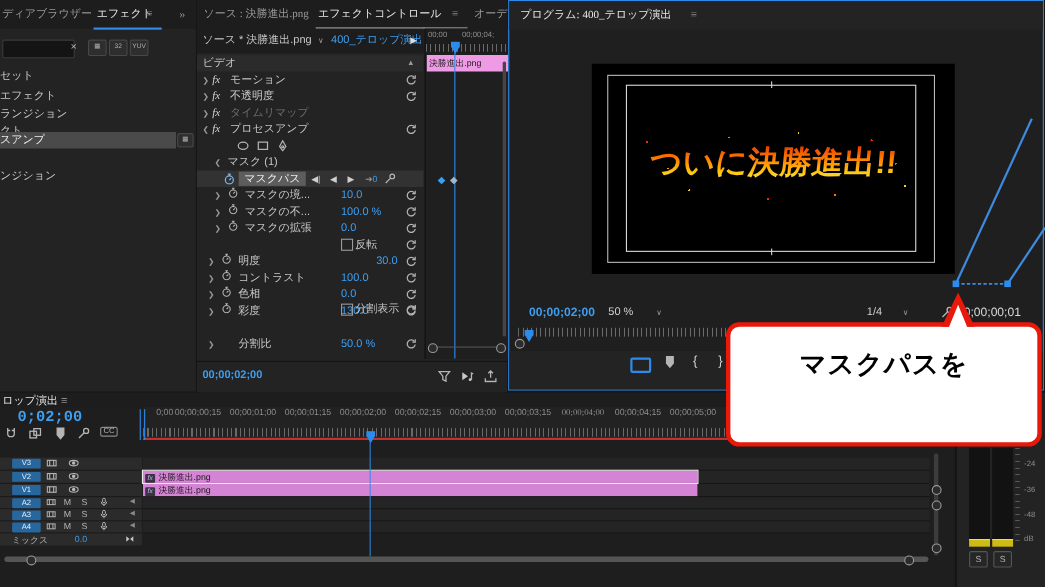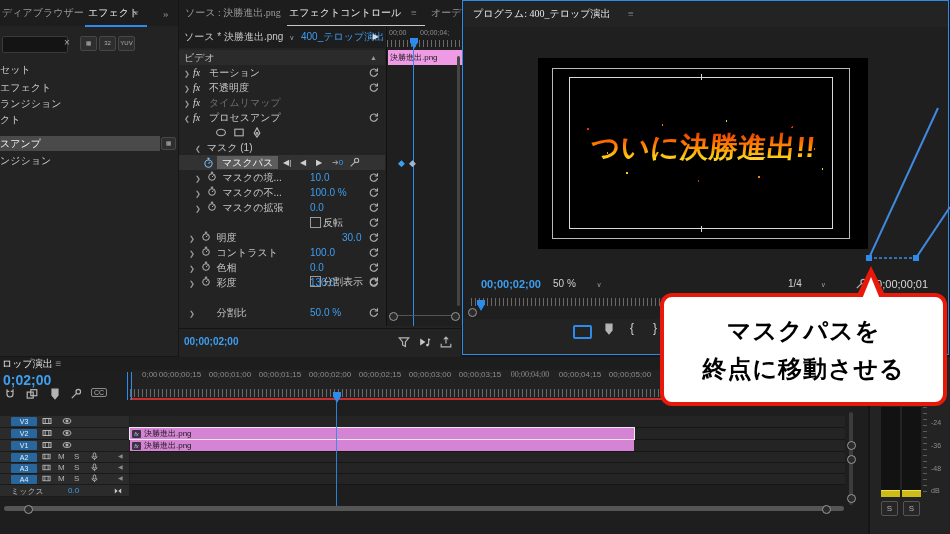--- a/index.html
+++ b/index.html
@@ -127,21 +127,21 @@
     <input class="ab" style="left: 2px; top: 36px; width: 60px; height: 13px; background: rgb(20, 20, 20); border: 1px solid rgb(58, 58, 58); border-radius: 2px;">
     <span class="ab" style="left:64px;top:37px;color:#aaa;">×</span>
     <span class="badge" style="left:80px;top:36px;">▦</span>
     <span class="badge" style="left:99px;top:36px;">32</span>
     <span class="badge" style="left:118px;top:36px;">YUV</span>
 
     <div class="row" style="top:62px;">セット</div>
     <div class="row" style="top:80px;">エフェクト</div>
     <div class="row" style="top:96px;">ランジション</div>
     <div class="row" style="top:112px;">クト</div>
-    <div class="row" style="top:136px;width:160px;background:#4a4a4a;color:#f0f0f0;">
+    <div class="row" style="top:120px;width:160px;background:#4a4a4a;color:#f0f0f0;">
       <span>スアンプ</span>
       <span class="badge" style="left:161px;top:1px;width:13px;height:11px;line-height:11px;">▦</span>
     </div>
     <div class="row" style="top:153px;">ンジション</div>
   </div>
 
   <div class="panel" style="left:179px;top:0;width:282px;height:356px;">
     <div class="tabbar">
       <span class="tab" style="left:6px;">ソース : 決勝進出.png</span>
       <span class="tab active" style="left:110px;">エフェクトコントロール</span>
@@ -414,21 +414,21 @@
   </div>
 
   <div class="panel" style="left:0;top:357px;width:868px;height:177px;background:#1e1e1e;">
     <div class="ab" style="left:0;top:0;width:868px;height:13px;background:#1d1d1d;">
       <span style="position:absolute;left:2px;color:#e0e0e0;">
         <span>ロップ演出</span>
         <span class="menu-gl">≡</span>
       </span>
     </div>
 
-    <span class="tc ab" style="left:3px;top:15px;font-size:14px;">0;02;00</span>
+    <span class="tc ab" style="left:16px;top:15px;font-size:14px;font-family:Liberation Mono, monospace;">0;02;00</span>
 
     <span class="ab" style="left:4px;top:31px;"><svg class="ic" width="12" height="12" viewBox="0 0 10 10">
           <use href="#i-magnet"></use>
         </svg></span>
     <span class="ab" style="left:26px;top:31px;"><svg class="ic" width="12" height="12" viewBox="0 0 10 10">
           <use href="#i-link"></use>
         </svg></span>
     <span class="ab" style="left:49px;top:31px;"><svg class="ic f" width="12" height="12" viewBox="0 0 10 10">
           <use href="#i-marker"></use>
         </svg></span>
@@ -567,16 +567,15 @@
       <span class="ab" style="left:8px;top:80px;">dB</span>
     </div>
     <span class="sbtn" style="left:11px;top:144px;">S</span>
     <span class="sbtn" style="left:33px;top:144px;">S</span>
   </div>
 
   <div class="callout">
     <div class="tri-o"></div>
     <div class="tri-i"></div>
     <div class="l" style="top:18px;">マスクパスを</div>
-    <div class="l" style="top:56px;">終点に移動させる</div>
   </div>
 
 </div>
 
 </body></html>

